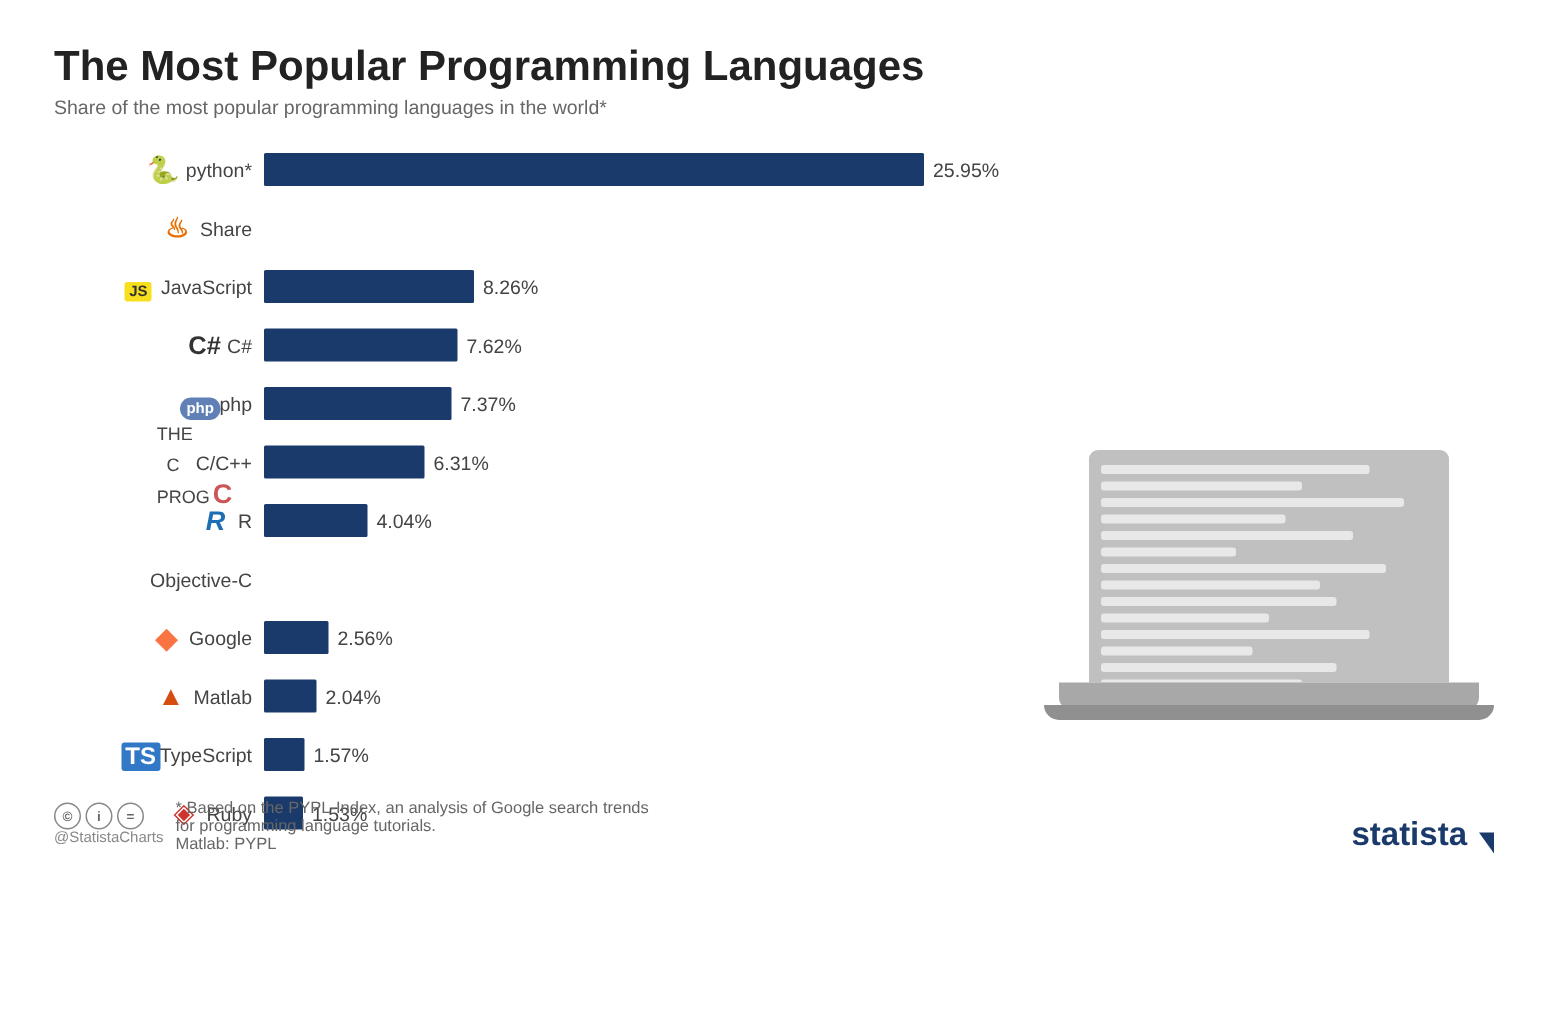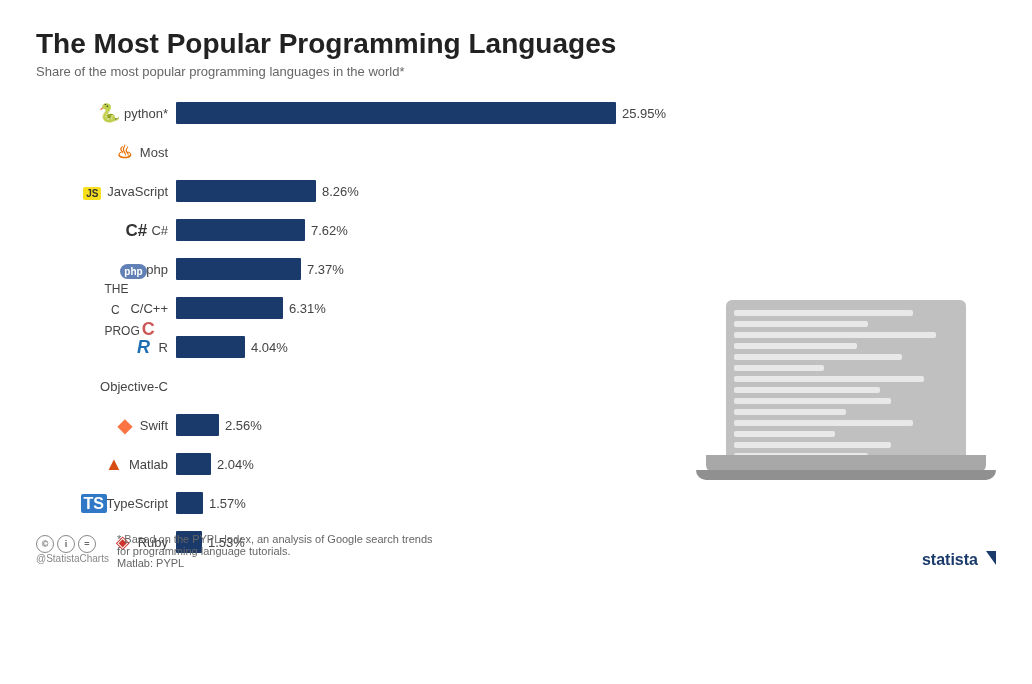--- a/index.html
+++ b/index.html
@@ -160,25 +160,25 @@
       color: #888;
       display: block;
       text-align: right;
     }
     .footer-note {
       font-size: 11px;
       color: #666;
       max-width: 340px;
     }
     .statista-logo {
-      font-size: 16px;
+      font-size: 22px;
       font-weight: bold;
       color: #1a3a6b;
       display: flex;
-      align-items: flex-start;
+      align-items: flex-end;
       gap: 4px;
     }
     .statista-arrow {
       display: inline-block;
       width: 0;
       height: 0;
       border-left: 10px solid transparent;
       border-top: 14px solid #1a3a6b;
       margin-left: 4px;
       vertical-align: middle;
@@ -199,21 +199,21 @@
           <span class="lang-label">python*</span>
         </div>
         <div class="bar-container">
           <div class="bar" style="width: 440px; background: rgb(26, 58, 107);"></div>
           <span class="bar-value">25.95%</span>
         </div>
       </div>
       <div class="bar-row">
         <div class="label-area">
           <span class="lang-icon"><span style="color:#e76f00;font-size:18px;font-weight:bold;">♨</span></span>
-          <span class="lang-label">Most</span>
+          <span class="lang-label">Share</span>
         </div>
       </div>
       <div class="bar-row">
         <div class="label-area">
           <span class="lang-icon"><span class="icon-js">JS</span></span>
           <span class="lang-label">JavaScript</span>
         </div>
         <div class="bar-container">
           <div class="bar" style="width: 140px; background: rgb(26, 58, 107);"></div>
           <span class="bar-value">8.26%</span>
@@ -261,21 +261,21 @@
       </div>
       <div class="bar-row">
         <div class="label-area">
           <span class="lang-icon"></span>
           <span class="lang-label">Objective-C</span>
         </div>
       </div>
       <div class="bar-row">
         <div class="label-area">
           <span class="lang-icon"><span style="color:#fa7343;font-size:20px;">◆</span></span>
-          <span class="lang-label">Swift</span>
+          <span class="lang-label">Google</span>
         </div>
         <div class="bar-container">
           <div class="bar" style="width: 43px; background: rgb(26, 58, 107);"></div>
           <span class="bar-value">2.56%</span>
         </div>
       </div>
       <div class="bar-row">
         <div class="label-area">
           <span class="lang-icon"><span style="color:#d64d12;font-size:18px;">▲</span></span>
           <span class="lang-label">Matlab</span>

